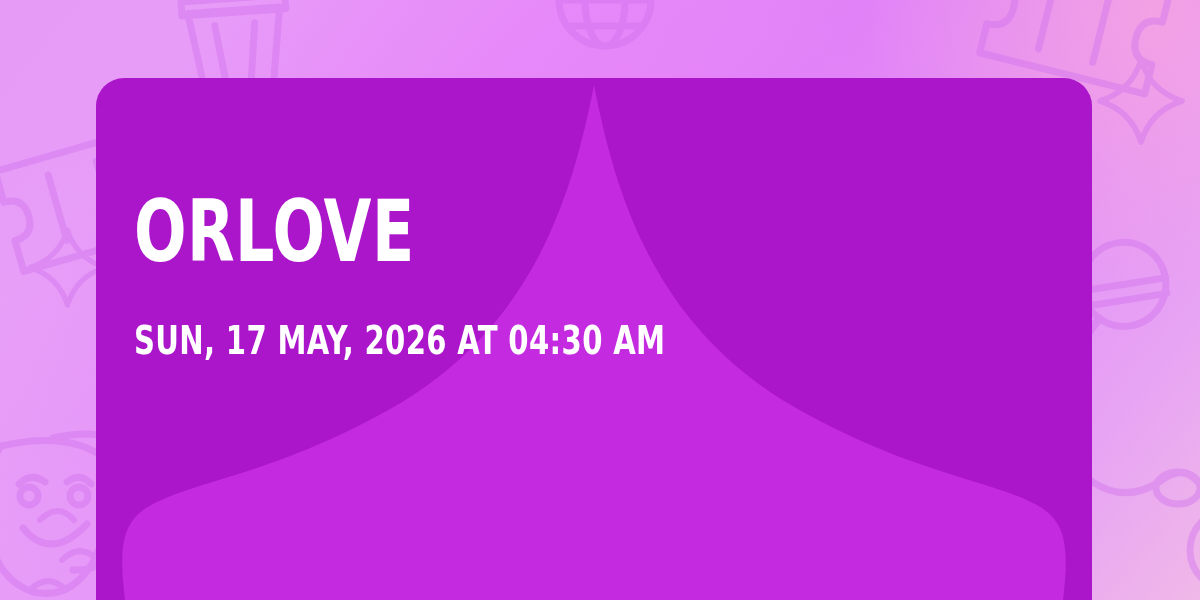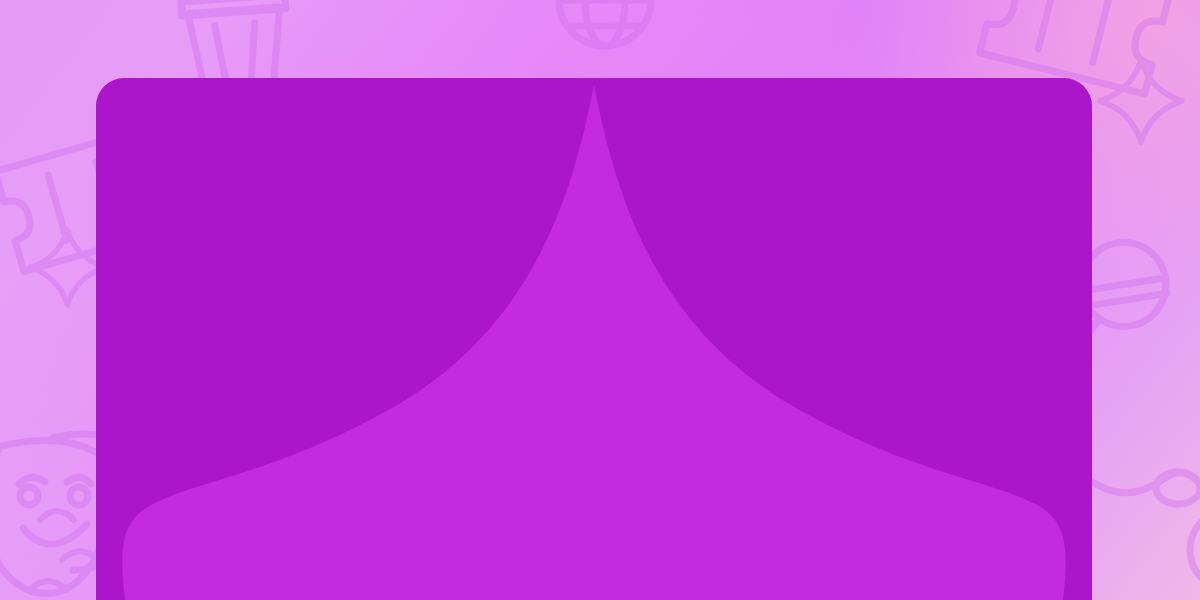--- a/index.html
+++ b/index.html
@@ -172,16 +172,20 @@
       <path d="M498 7
                C 520 120, 560 250, 700 330
                C 820 398, 900 402, 946 430
                C 970 446, 974 470, 966 530
                L 30 530
                C 22 470, 26 446, 50 430
                C 96 402, 176 398, 296 330
                C 436 250, 476 120, 498 7 Z" fill="#C42BE0"></path>
     </svg>
 
+    <div class="card-content">
+      <h1 class="event-title">ORLOVE</h1>
+      <p class="event-datetime">SUN, 17 MAY, 2026 AT 04:30 AM</p>
+    </div>
 
   </div>
 
 </div>
 
 </body></html>

